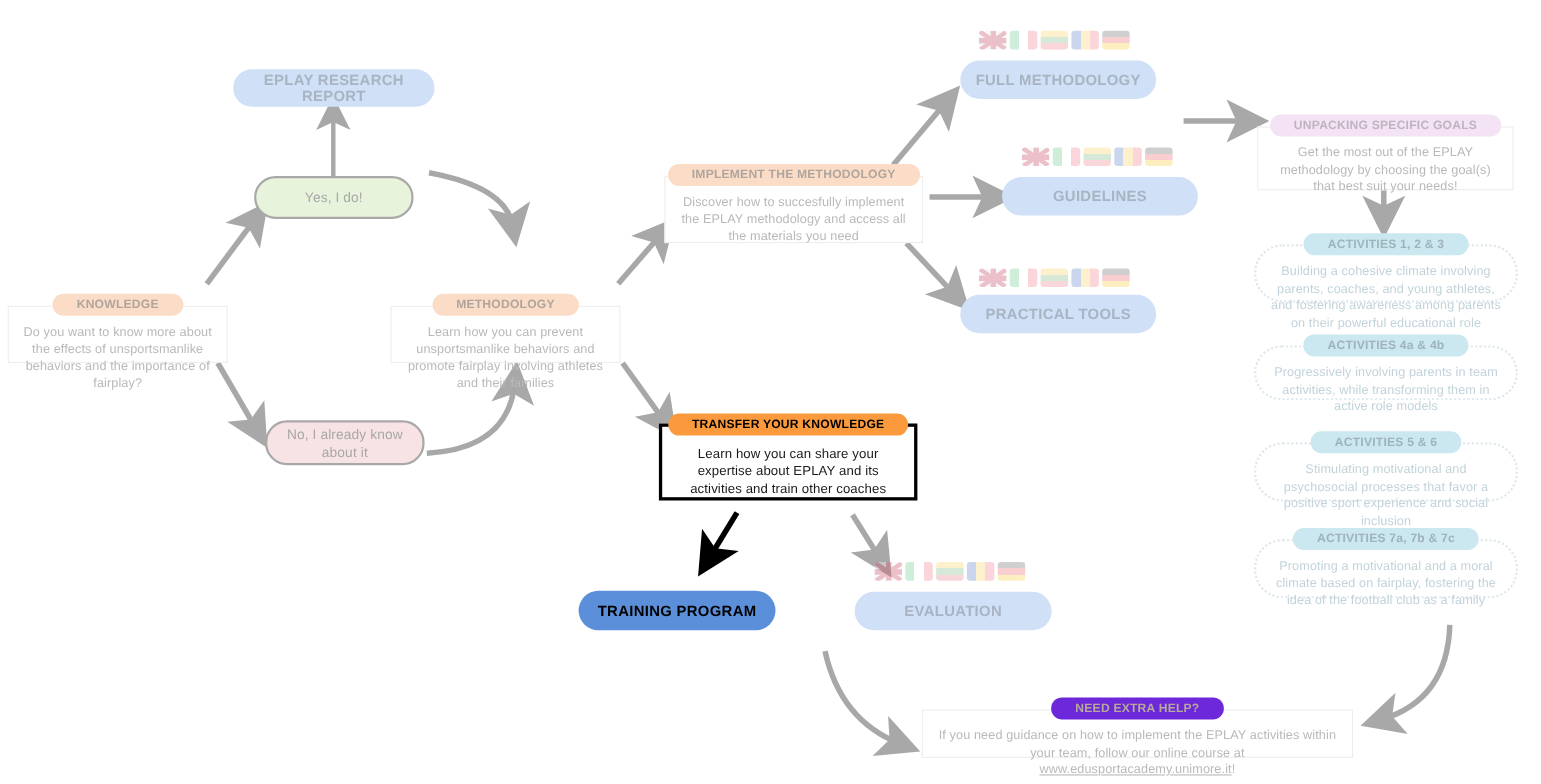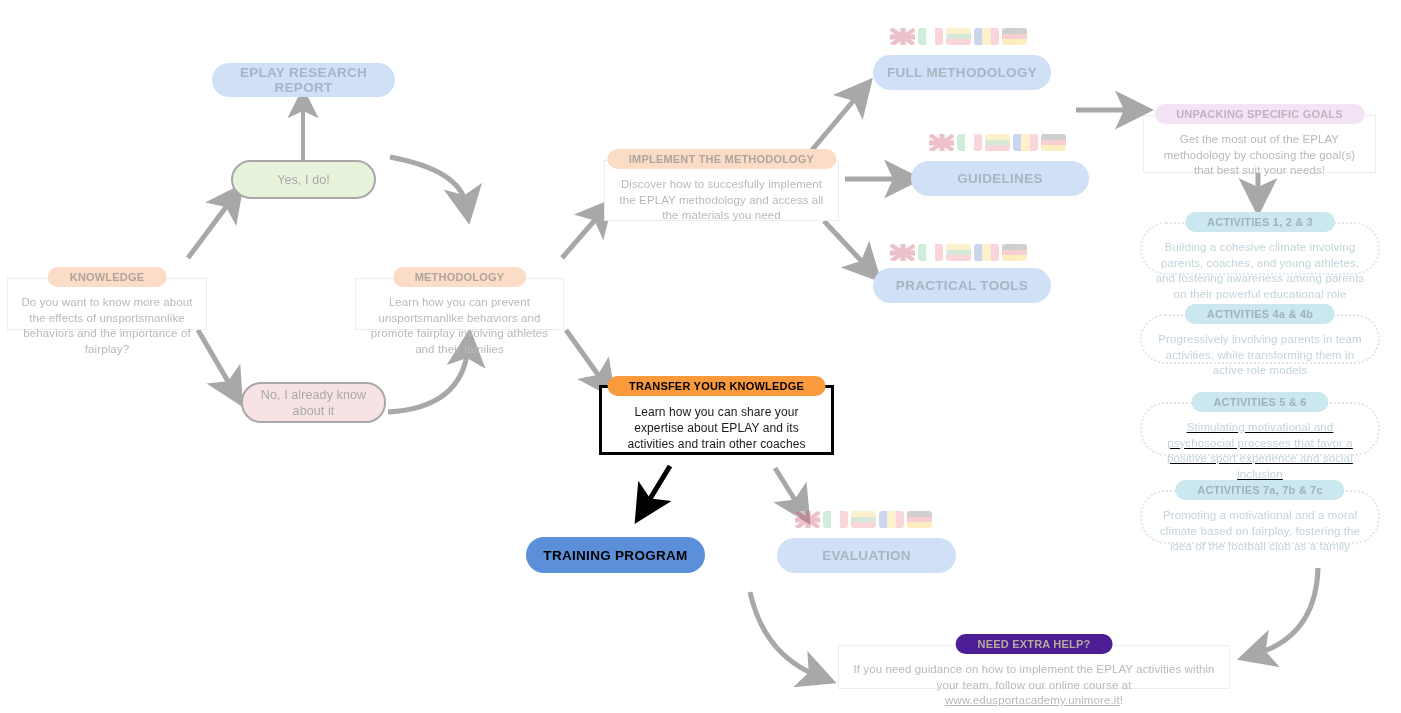--- a/index.html
+++ b/index.html
@@ -71,21 +71,21 @@
     padding: 4px 22px;
     font-size: 11px;
     font-weight: bold;
     letter-spacing: 0.2px;
     white-space: nowrap;
   }
   .hdr-peach  { background: #fbdcc6; color: #b0a59c; }
   .hdr-orange { background: #fb9a3c; color: #000000; text-align: center; }
   .hdr-lilac  { background: #f4e3f4; color: #bfb3c2; }
   .hdr-cyan   { background: #cbe7f0; color: #9fb3ba; }
-  .hdr-cream  { background: #4c1d95; color: #b7aa99; }
+  .hdr-cream  { background: #6d28d9; color: #b7aa99; }
 
   
   .pill {
     position: absolute;
     box-sizing: border-box;
     display: flex;
     align-items: center;
     justify-content: center;
     border-radius: 22px;
     font-size: 13.5px;
@@ -335,21 +335,21 @@
   <div class="card dotted" style="left:1140px; top:222px; width:240px; height:53px;">
     <div class="card-header hdr-cyan">ACTIVITIES 1, 2 &amp; 3</div>
     <div class="card-body">Building a cohesive climate involving parents, coaches, and young athletes, and fostering awareness among parents on their powerful educational role</div>
   </div>
 
   <div class="card dotted" style="left:1140px; top:314px; width:240px; height:50px;">
     <div class="card-header hdr-cyan">ACTIVITIES 4a &amp; 4b</div>
     <div class="card-body">Progressively involving parents in team activities, while transforming them in active role models</div>
   </div>
 
-  <div class="card dotted" style="left:1140px; top:402px; width:240px; height:54px;text-decoration:underline;">
+  <div class="card dotted" style="left:1140px; top:402px; width:240px; height:54px;">
     <div class="card-header hdr-cyan">ACTIVITIES 5 &amp; 6</div>
     <div class="card-body">Stimulating motivational and psychosocial processes that favor a positive sport experience and social inclusion</div>
   </div>
 
   <div class="card dotted" style="left:1140px; top:490px; width:240px; height:54px;">
     <div class="card-header hdr-cyan">ACTIVITIES 7a, 7b &amp; 7c</div>
     <div class="card-body">Promoting a motivational and a moral climate based on fairplay, fostering the idea of the football club as a family</div>
   </div>
 
   <div class="card" style="left:838px; top:645px; width:392px; height:44px;">

